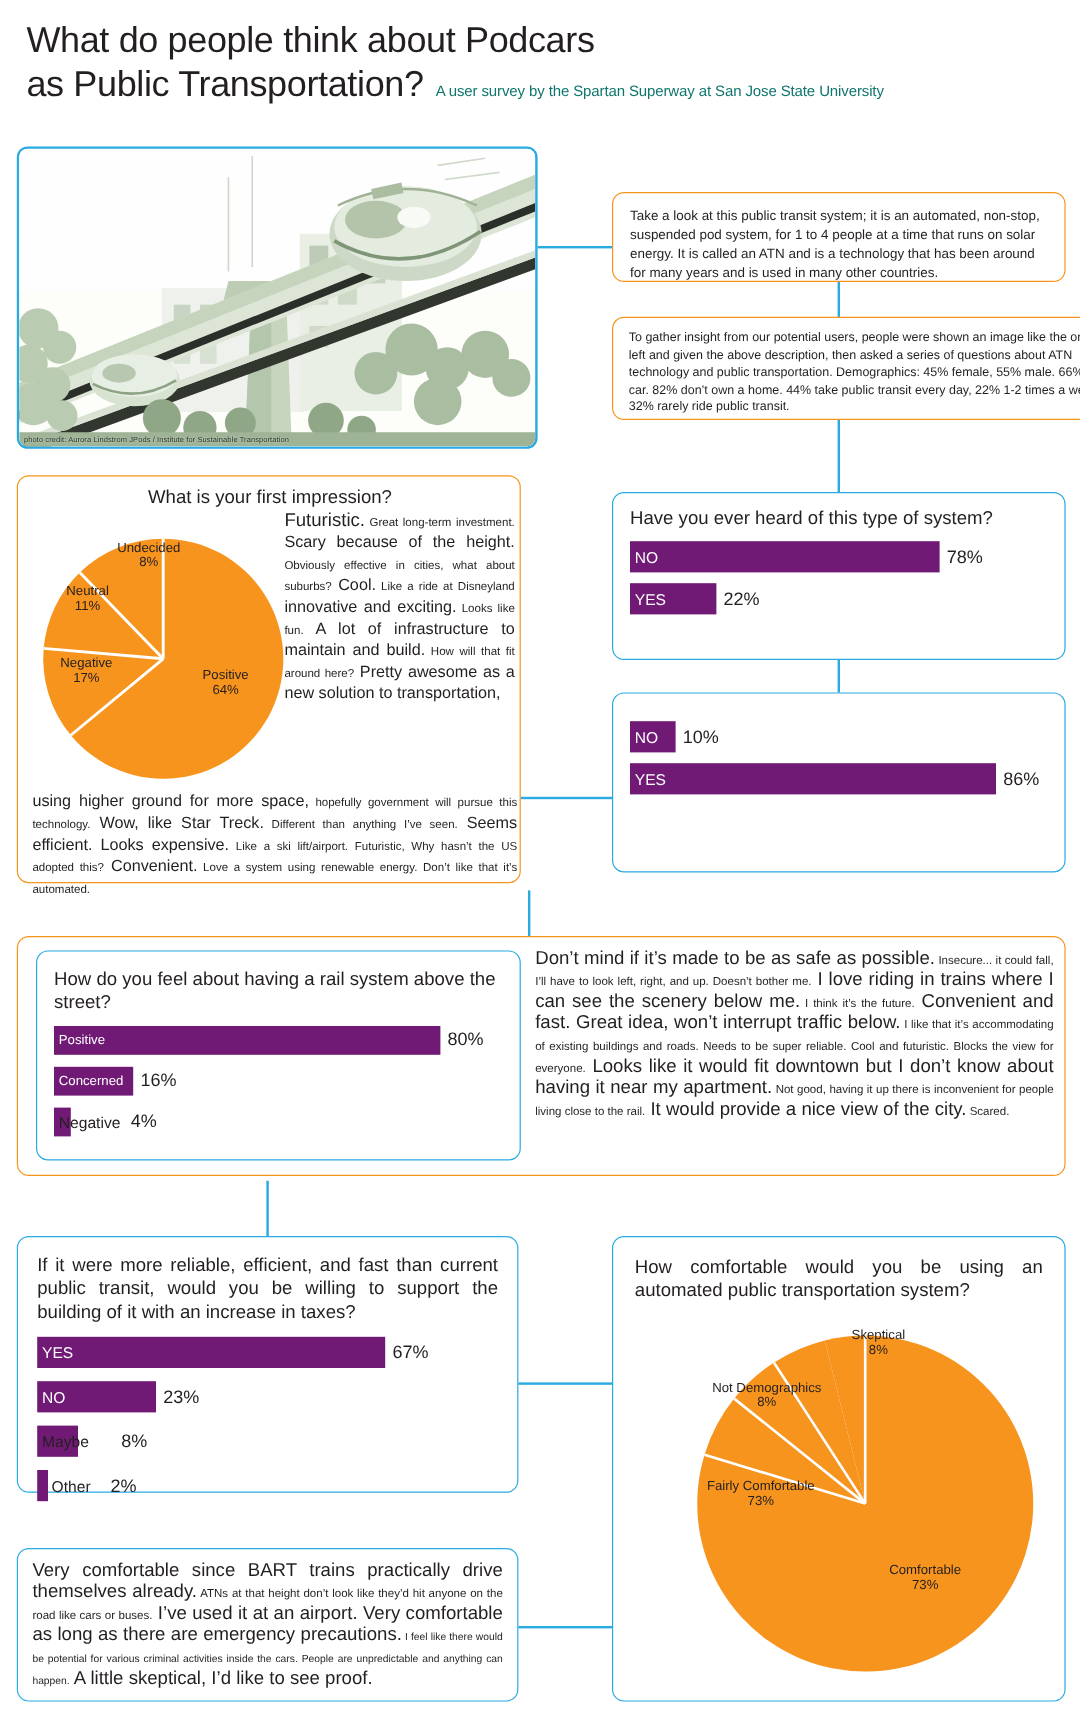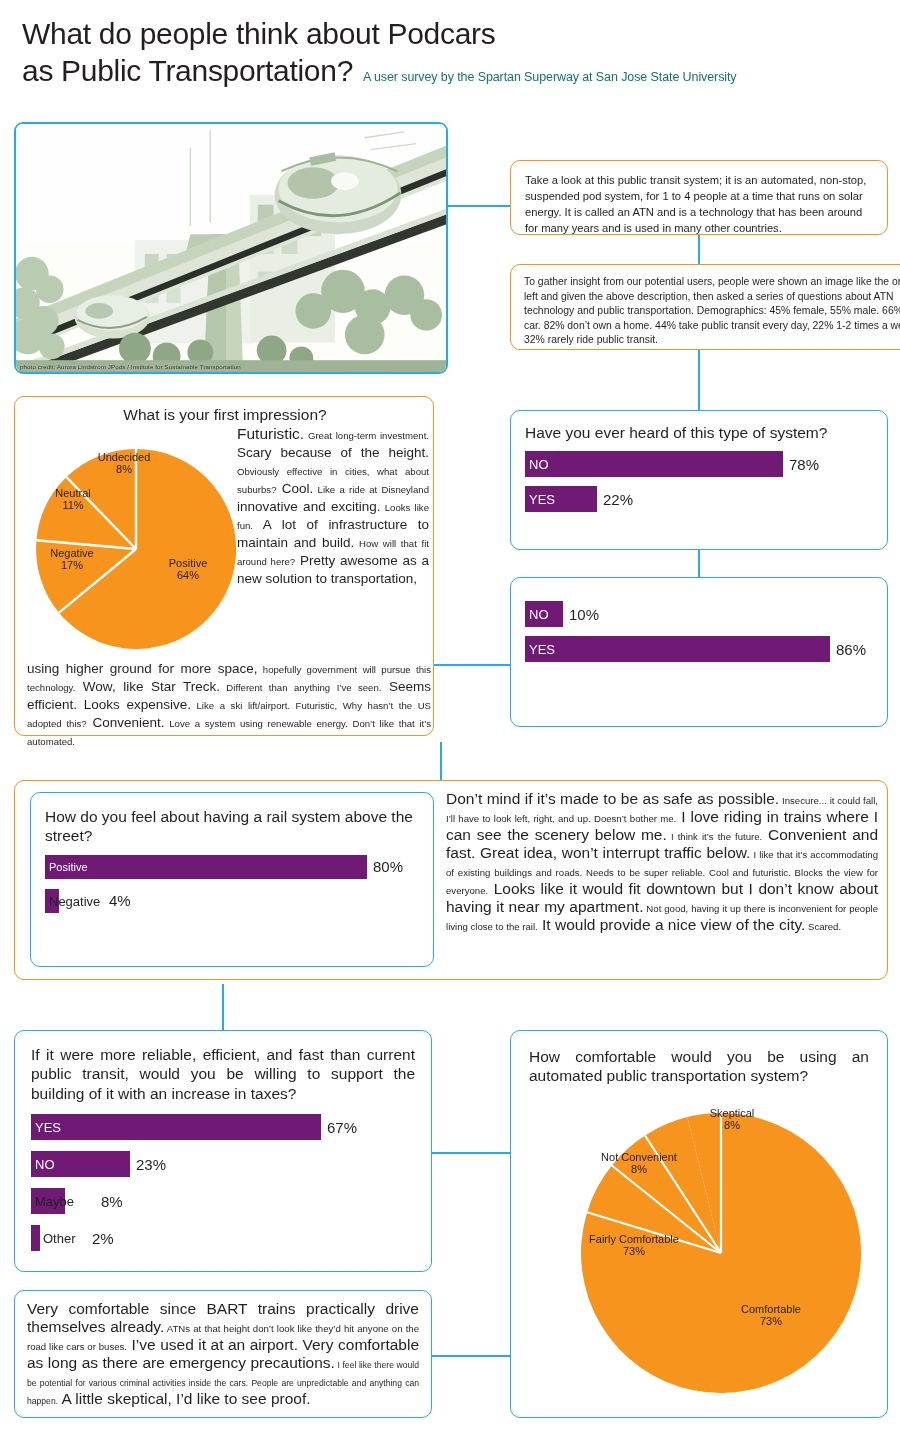--- a/index.html
+++ b/index.html
@@ -306,34 +306,40 @@
   <div class="box blue" id="rail-box" style="left:30px; top:792px; width:404px; height:175px;">
     <div style="padding:14px 14px 0 14px;">
       <div class="q-title">How do you feel about having a rail system above the street?</div>
       <div class="bars">
         <div class="bar-row" style="height:24px; margin-bottom:10px;">
           <div class="bar" style="width:322px; height:24px; font-size:11px;">
             <span>Positive</span>
           </div>
           <span class="bar-val">80%</span>
         </div>
+        <div class="bar-row" style="height:24px; margin-bottom:10px;">
+          <div class="bar" style="width:66px; height:24px; font-size:11px;">
+            <span>Concerned</span>
+          </div>
+          <span class="bar-val">16%</span>
+        </div>
         <div class="bar-row" style="height:24px; margin-bottom:0;">
           <div class="bar" style="width:14px; height:24px; font-size:11px; padding-left:2px;"></div>
           <span class="bar-label-out" style="left:4px;">
             <span>Negative</span>
           </span>
           <span class="bar-val" style="margin-left:50px;">4%</span>
         </div>
       </div>
     </div>
   </div>
 
   <div class="quote justified" style="position:absolute; left:446px; top:790px; width:432px;"><span class="xl">Don’t mind if it’s made to be as safe as possible.</span><span class="sm"> Insecure... it could fall, I’ll have to look left, right, and up. Doesn’t bother me.</span><span class="xl"> I love riding in trains where I can see the scenery below me.</span><span class="sm"> I think it’s the future.</span><span class="xl"> Convenient and fast. Great idea, won’t interrupt traffic below.</span><span class="sm"> I like that it’s accommodating of existing buildings and roads. Needs to be super reliable. Cool and futuristic. Blocks the view for everyone.</span><span class="xl"> Looks like it would fit downtown but I don’t know about having it near my apartment.</span><span class="sm"> Not good, having it up there is inconvenient for people living close to the rail.</span><span class="xl"> It would provide a nice view of the city.</span><span class="sm"> Scared.</span></div>
 
-  <div class="box blue" id="taxes-box" style="left:14px; top:1030px; width:418px; height:242px;">
+  <div class="box blue" id="taxes-box" style="left:14px; top:1030px; width:418px; height:214px;">
     <div style="padding:14px 16px 0 16px;">
       <div class="q-title justified">If it were more reliable, efficient, and fast than current public transit, would you be willing to support the building of it with an increase in taxes?</div>
       <div class="bars" style="margin-top:11px;">
         <div class="bar-row" style="margin-bottom:11px;">
           <div class="bar" style="width:290px;">
             <span>YES</span>
           </div>
           <span class="bar-val">67%</span>
         </div>
         <div class="bar-row" style="margin-bottom:11px;">
@@ -383,21 +389,21 @@
             <line x1="0" y1="0" x2="-109.2" y2="-87.5"></line>
             <line x1="0" y1="0" x2="-76.0" y2="-117.5"></line>
           </g>
         </g>
       </svg>
       <div class="pie-label" style="left:116px; top:4px; width:90px;">
         <span>Skeptical</span><br>
         <span>8%</span>
       </div>
       <div class="pie-label" style="left:20px; top:48px; width:96px;">
-        <span>Not Convenient</span><br>
+        <span>Not Demographics</span><br>
         <span>8%</span>
       </div>
       <div class="pie-label left" style="left:-2px; top:130px; width:130px;">
         <span>Fairly Comfortable</span><br>
         <span>73%</span>
       </div>
       <div class="pie-label" style="left:145px; top:200px; width:110px;">
         <span>Comfortable</span><br>
         <span>73%</span>
       </div>

